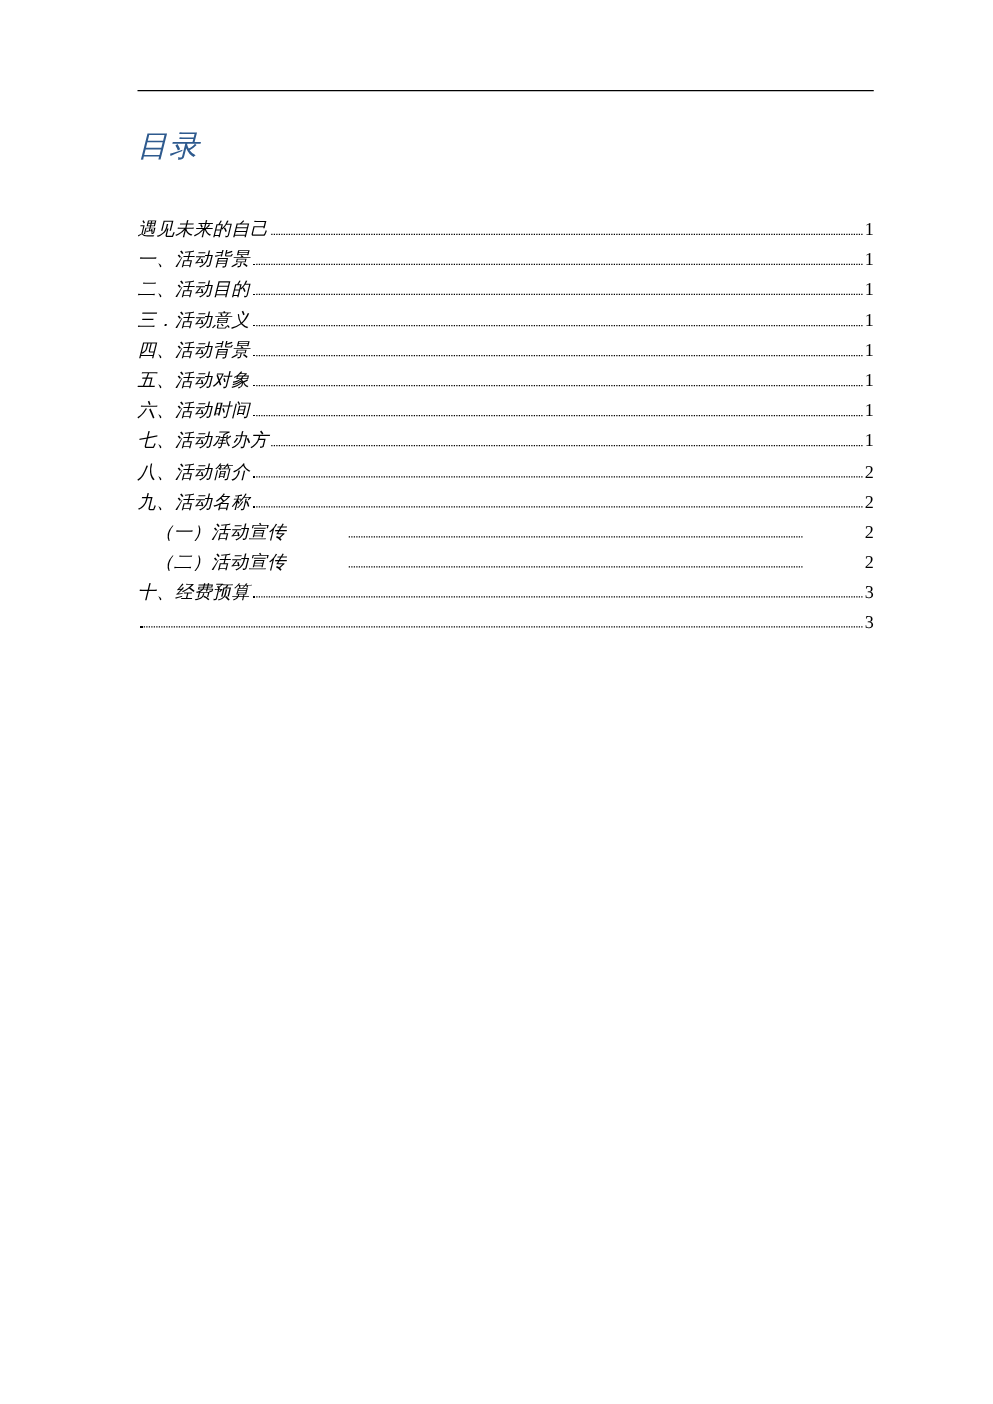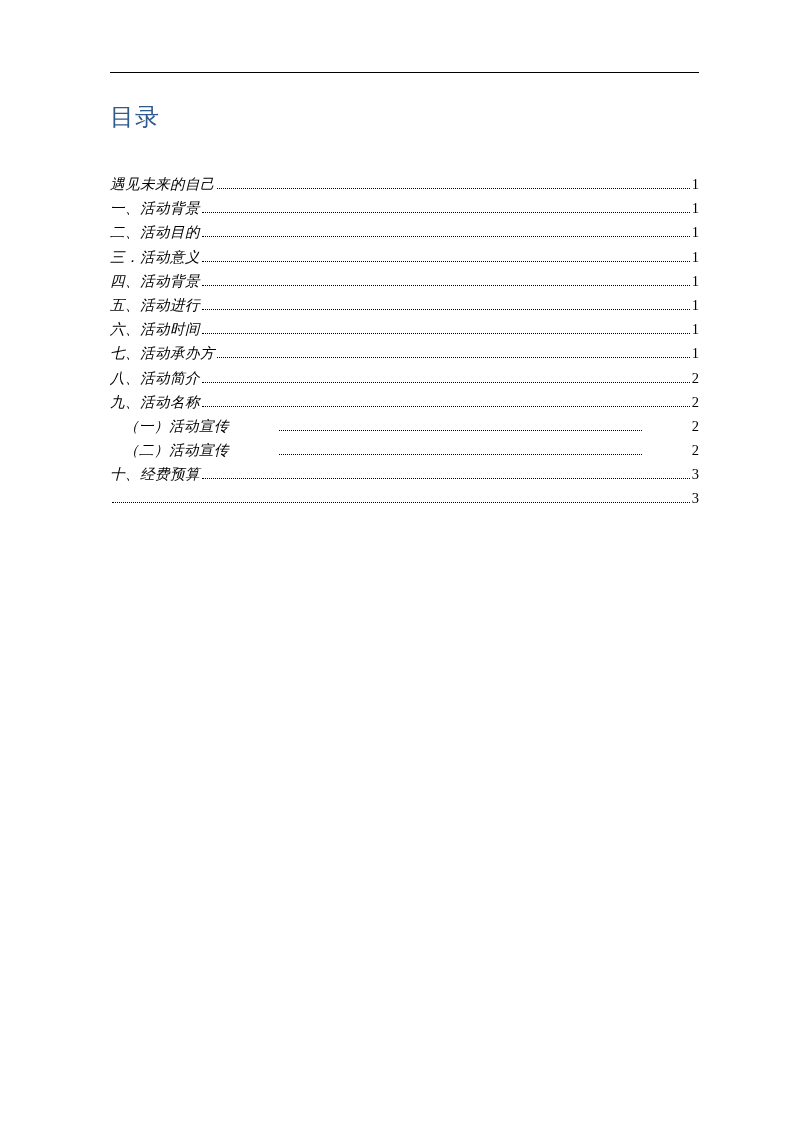--- a/index.html
+++ b/index.html
@@ -21,20 +21,21 @@
       border-top: 1.5px solid #000;
       margin-bottom: 28px;
     }
     .toc-title {
       font-family: "SimHei", "黑体", "Microsoft YaHei", sans-serif;
       font-size: 24px;
       color: #2e5a8e;
       font-weight: normal;
       margin-bottom: 10px;
       letter-spacing: 1px;
+      font-style: italic;
     }
     .toc-list {
       list-style: none;
       margin-top: 40px;
     }
     .toc-item {
       display: flex;
       align-items: baseline;
       font-size: 14.5px;
       line-height: 1.6;
@@ -89,21 +90,21 @@
         <span class="toc-label">三．活动意义</span>
         <span class="toc-dots"></span>
         <span class="toc-page">1</span>
       </li>
       <li class="toc-item">
         <span class="toc-label">四、活动背景</span>
         <span class="toc-dots"></span>
         <span class="toc-page">1</span>
       </li>
       <li class="toc-item">
-        <span class="toc-label">五、活动进行</span>
+        <span class="toc-label">五、活动对象</span>
         <span class="toc-dots"></span>
         <span class="toc-page">1</span>
       </li>
       <li class="toc-item">
         <span class="toc-label">六、活动时间</span>
         <span class="toc-dots"></span>
         <span class="toc-page">1</span>
       </li>
       <li class="toc-item">
         <span class="toc-label">七、活动承办方</span>

